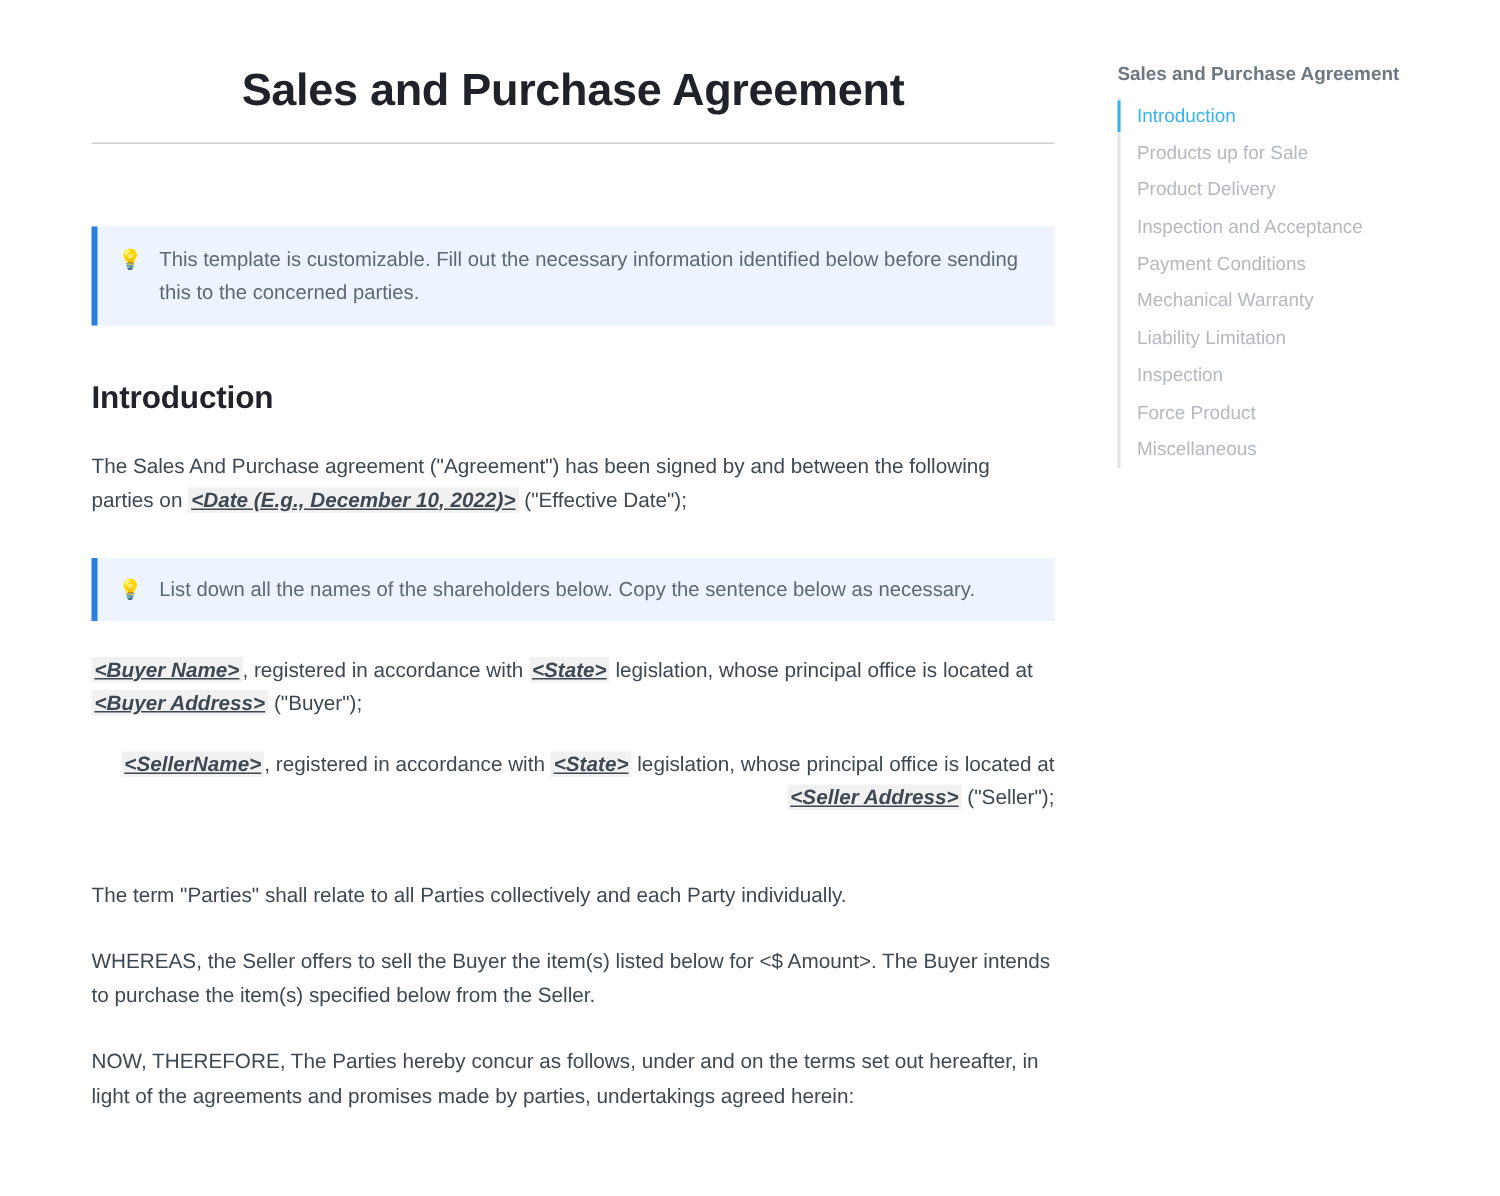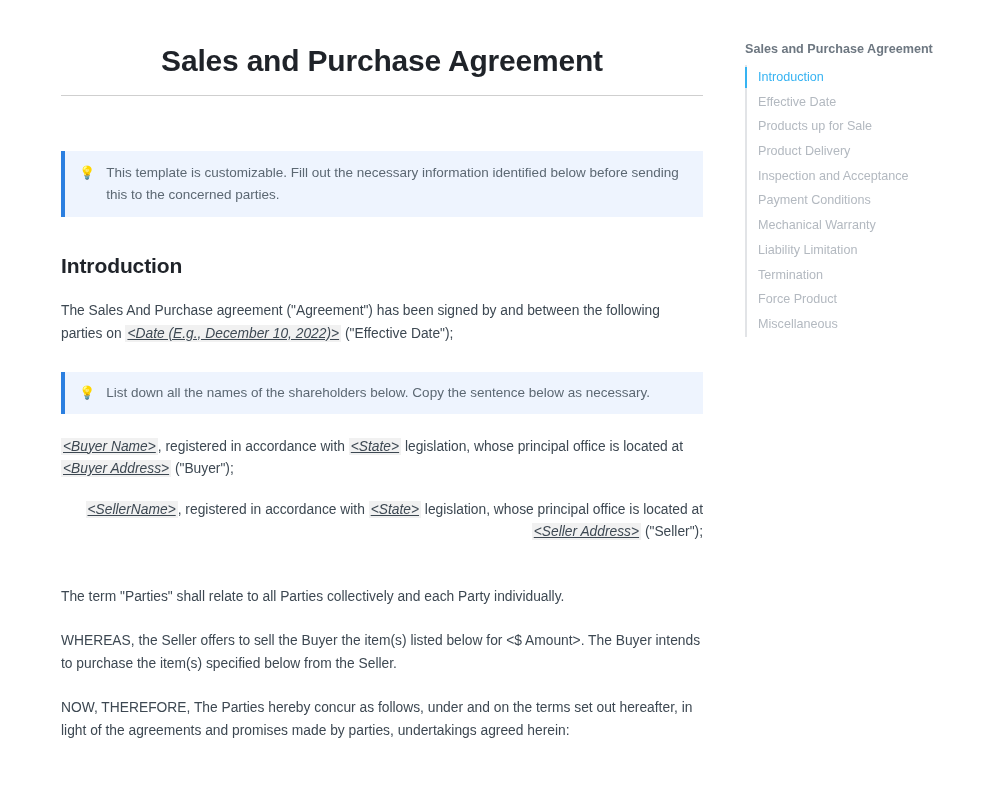--- a/index.html
+++ b/index.html
@@ -90,20 +90,21 @@
   p.tight { padding-top: 18px; text-align: right; }
   p.gap-lg { padding-top: 42px; }
 
   
   .ph {
     font-style: italic;
     text-decoration: underline;
     background: #f1f1f1;
     padding: 1px 2px;
     color: #3d4852;
+    font-weight: bold;
   }
 
   
   .toc {
     position: absolute;
     left: 745px;
     top: 0;
     width: 240px;
   }
   .toc-title {
@@ -191,26 +192,25 @@
 
     <p class="body">NOW, THEREFORE, The Parties hereby concur as follows, under and on the terms set out hereafter, in light of the agreements and promises made by parties, undertakings agreed herein:</p>
   </div>
 
   <div class="toc">
     <div class="toc-title">Sales and Purchase Agreement</div>
 
     <div class="toc-list" id="toc-list">
       <div class="toc-track"></div>
     <div class="toc-item active"><span class="marker"></span><span>Introduction</span></div>
-        <div class="toc-item"><span class="marker"></span><span>Effective Date</span></div>
         <div class="toc-item"><span class="marker"></span><span>Products up for Sale</span></div>
         <div class="toc-item"><span class="marker"></span><span>Product Delivery</span></div>
         <div class="toc-item"><span class="marker"></span><span>Inspection and Acceptance</span></div>
         <div class="toc-item"><span class="marker"></span><span>Payment Conditions</span></div>
         <div class="toc-item"><span class="marker"></span><span>Mechanical Warranty</span></div>
         <div class="toc-item"><span class="marker"></span><span>Liability Limitation</span></div>
-        <div class="toc-item"><span class="marker"></span><span>Termination</span></div>
+        <div class="toc-item"><span class="marker"></span><span>Inspection</span></div>
         <div class="toc-item"><span class="marker"></span><span>Force Product</span></div>
         <div class="toc-item"><span class="marker"></span><span>Miscellaneous</span></div>
       </div>
   </div>
 
 </div>
 
 </body></html>

